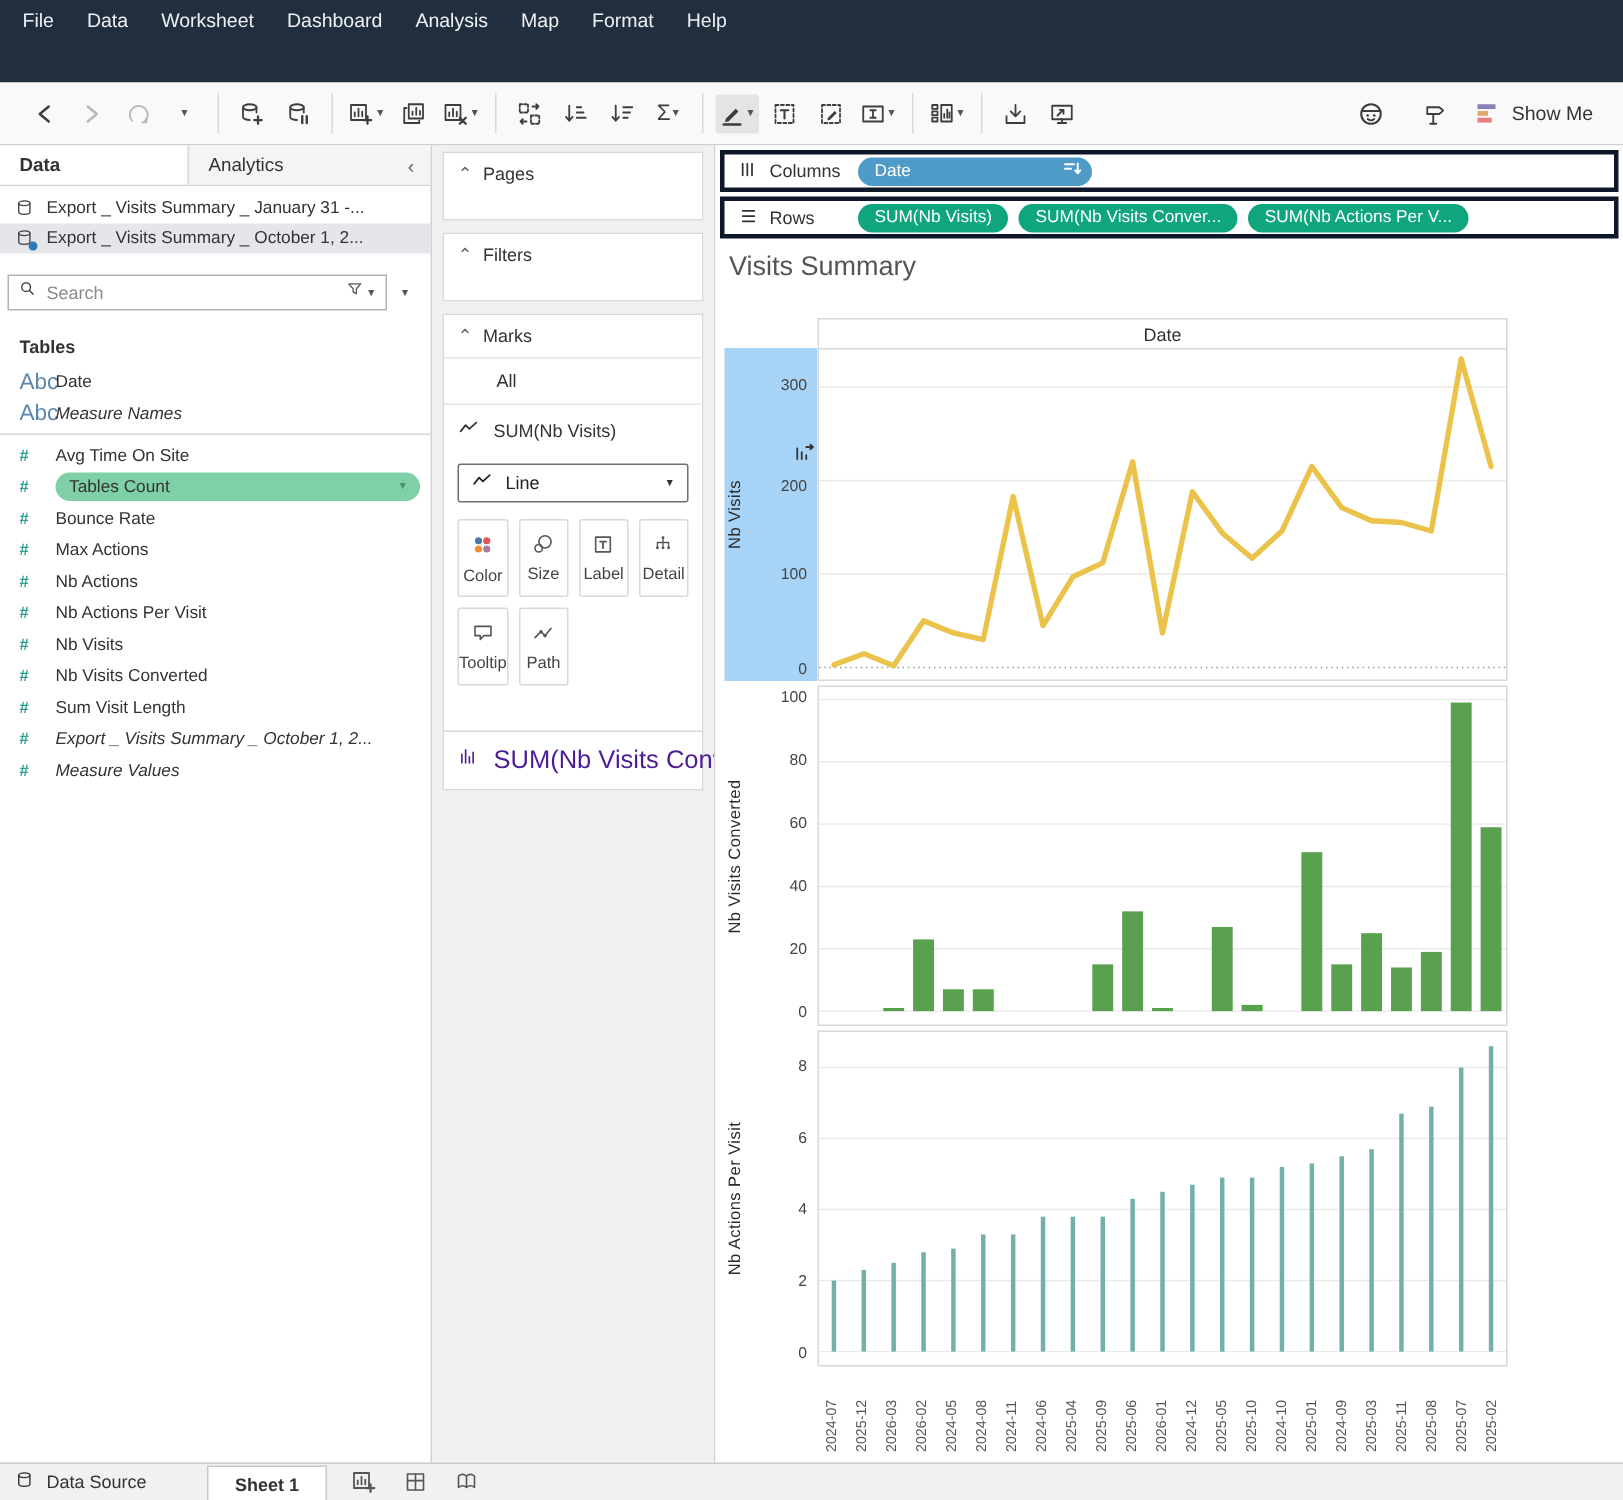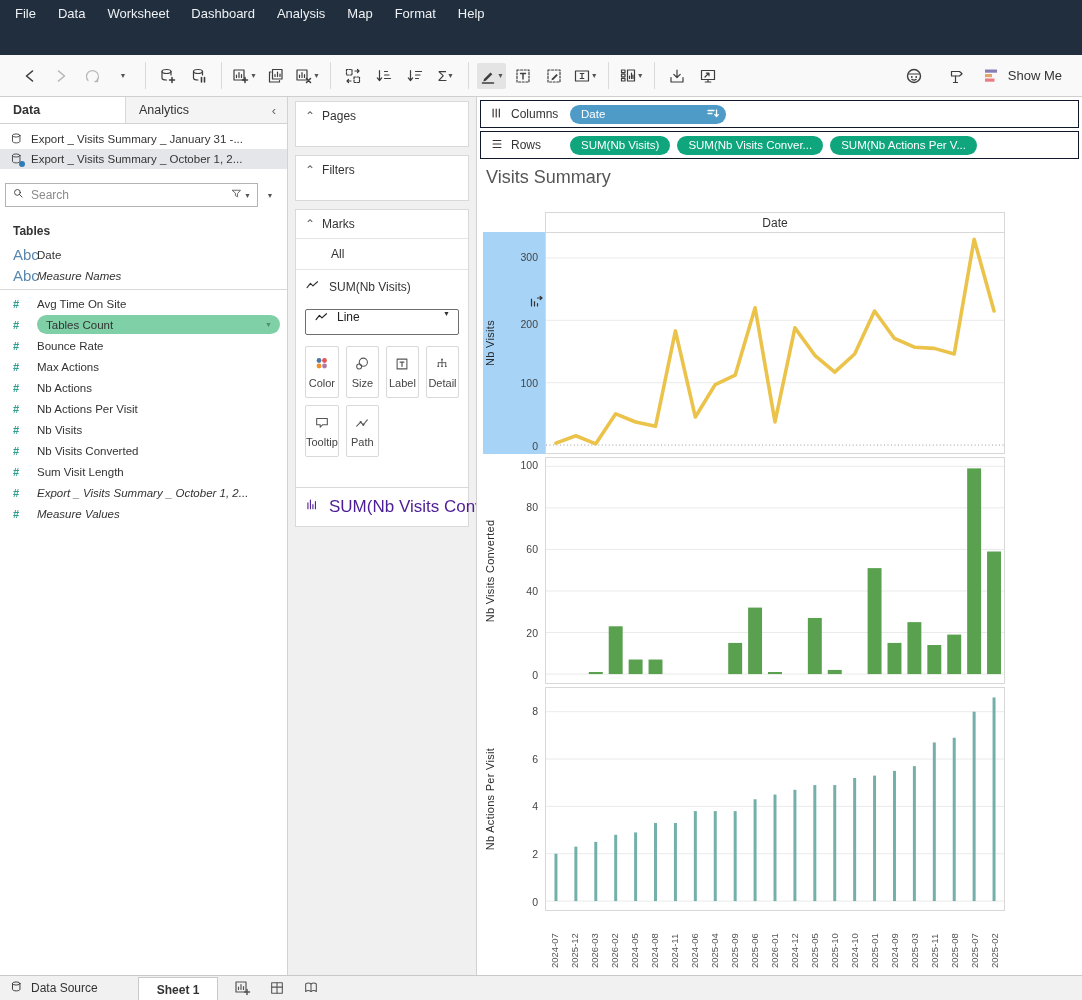--- a/index.html
+++ b/index.html
@@ -58,30 +58,30 @@
   .field-pill .caret{margin-left:auto;color:#4d8f6d}
   
   .shelfpanel{position:absolute;left:288px;top:97px;width:189px;bottom:25px;background:#f0f0f0;border-right:1px solid #d2d2d2;box-sizing:border-box;padding:4px 7px;overflow:hidden}
   .card{background:#fff;border:1px solid #d9d9d9;margin-bottom:8px}
   .card-head{display:flex;align-items:center;gap:7px;padding:7px 9px;font-size:12px;color:#333}
   .chev{color:#666}
   .pages-card{height:46px;box-sizing:border-box}
   .filters-card{height:46px;box-sizing:border-box}
   .mark-row{border-top:1px solid #e5e5e5;padding:8px 9px;font-size:12px;color:#333;display:flex;gap:9px;align-items:center;cursor:pointer}
   .mark-row.all{padding-left:35px}
-  .line-select{margin:5px 9px 11px;border:1px solid #6f6f6f;border-radius:2px;height:24px;display:flex;gap:8px;padding:0 8px;font-size:12px;color:#222;cursor:pointer}
+  .line-select{margin:5px 9px 11px;border:1px solid #6f6f6f;border-radius:2px;height:24px;display:flex;align-items:center;gap:8px;padding:0 8px;font-size:12px;color:#222;cursor:pointer}
   .line-select .caret{margin-left:auto;color:#333}
   .marks-grid{display:grid;grid-template-columns:repeat(4,1fr);gap:7px;padding:0 9px 12px}
   .marks-btn{border:1px solid #d9d9d9;border-radius:2px;background:#fff;height:50px;display:flex;flex-direction:column;align-items:center;justify-content:center;gap:3px;font-size:11px;color:#444;cursor:pointer}
   .marks-btn .mi{color:#555}
   .mark-extra{border-top:1px solid #d9d9d9;padding:9px 9px;font-size:17px;color:#4c1d95;display:flex;gap:9px;align-items:center;white-space:nowrap;cursor:pointer}
   .spacer18{height:18px}
   
   .rightregion{position:absolute;left:477px;top:97px;right:0;bottom:25px;background:#fff;overflow:hidden}
-  .shelf-row{position:absolute;left:3px;right:3px;height:28px;background:#fff;border:1px solid #0f172a;display:flex;align-items:center;box-sizing:border-box}
+  .shelf-row{position:absolute;left:3px;right:3px;height:28px;background:#fff;border:3px solid #0f172a;display:flex;align-items:center;box-sizing:border-box}
   .shelf-row.cols{top:3px}.shelf-row.rows{top:34px}
   .shelf-label{width:82px;height:100%;display:flex;align-items:center;gap:7px;padding-left:9px;font-size:12px;color:#333;box-sizing:border-box}
   .pill{height:19px;border-radius:10px;color:#fff;font-size:11.5px;display:flex;align-items:center;padding:0 11px;margin-left:7px;white-space:nowrap;cursor:pointer}
   .pill.blue{background:#4f9bc7;width:138px;justify-content:space-between;padding-right:7px}
   .pill.green{background:#0fa57d}
   .sheet-title{position:absolute;left:9px;top:70px;font-size:18px;color:#555}
   .chart-block{position:absolute;left:6px;top:115px}
   .hdr-row{display:flex}
   .hdr-spacer{width:62px}
   .date-header{width:460px;height:20px;border:1px solid #d8d8d8;border-bottom:none;box-sizing:border-box;

